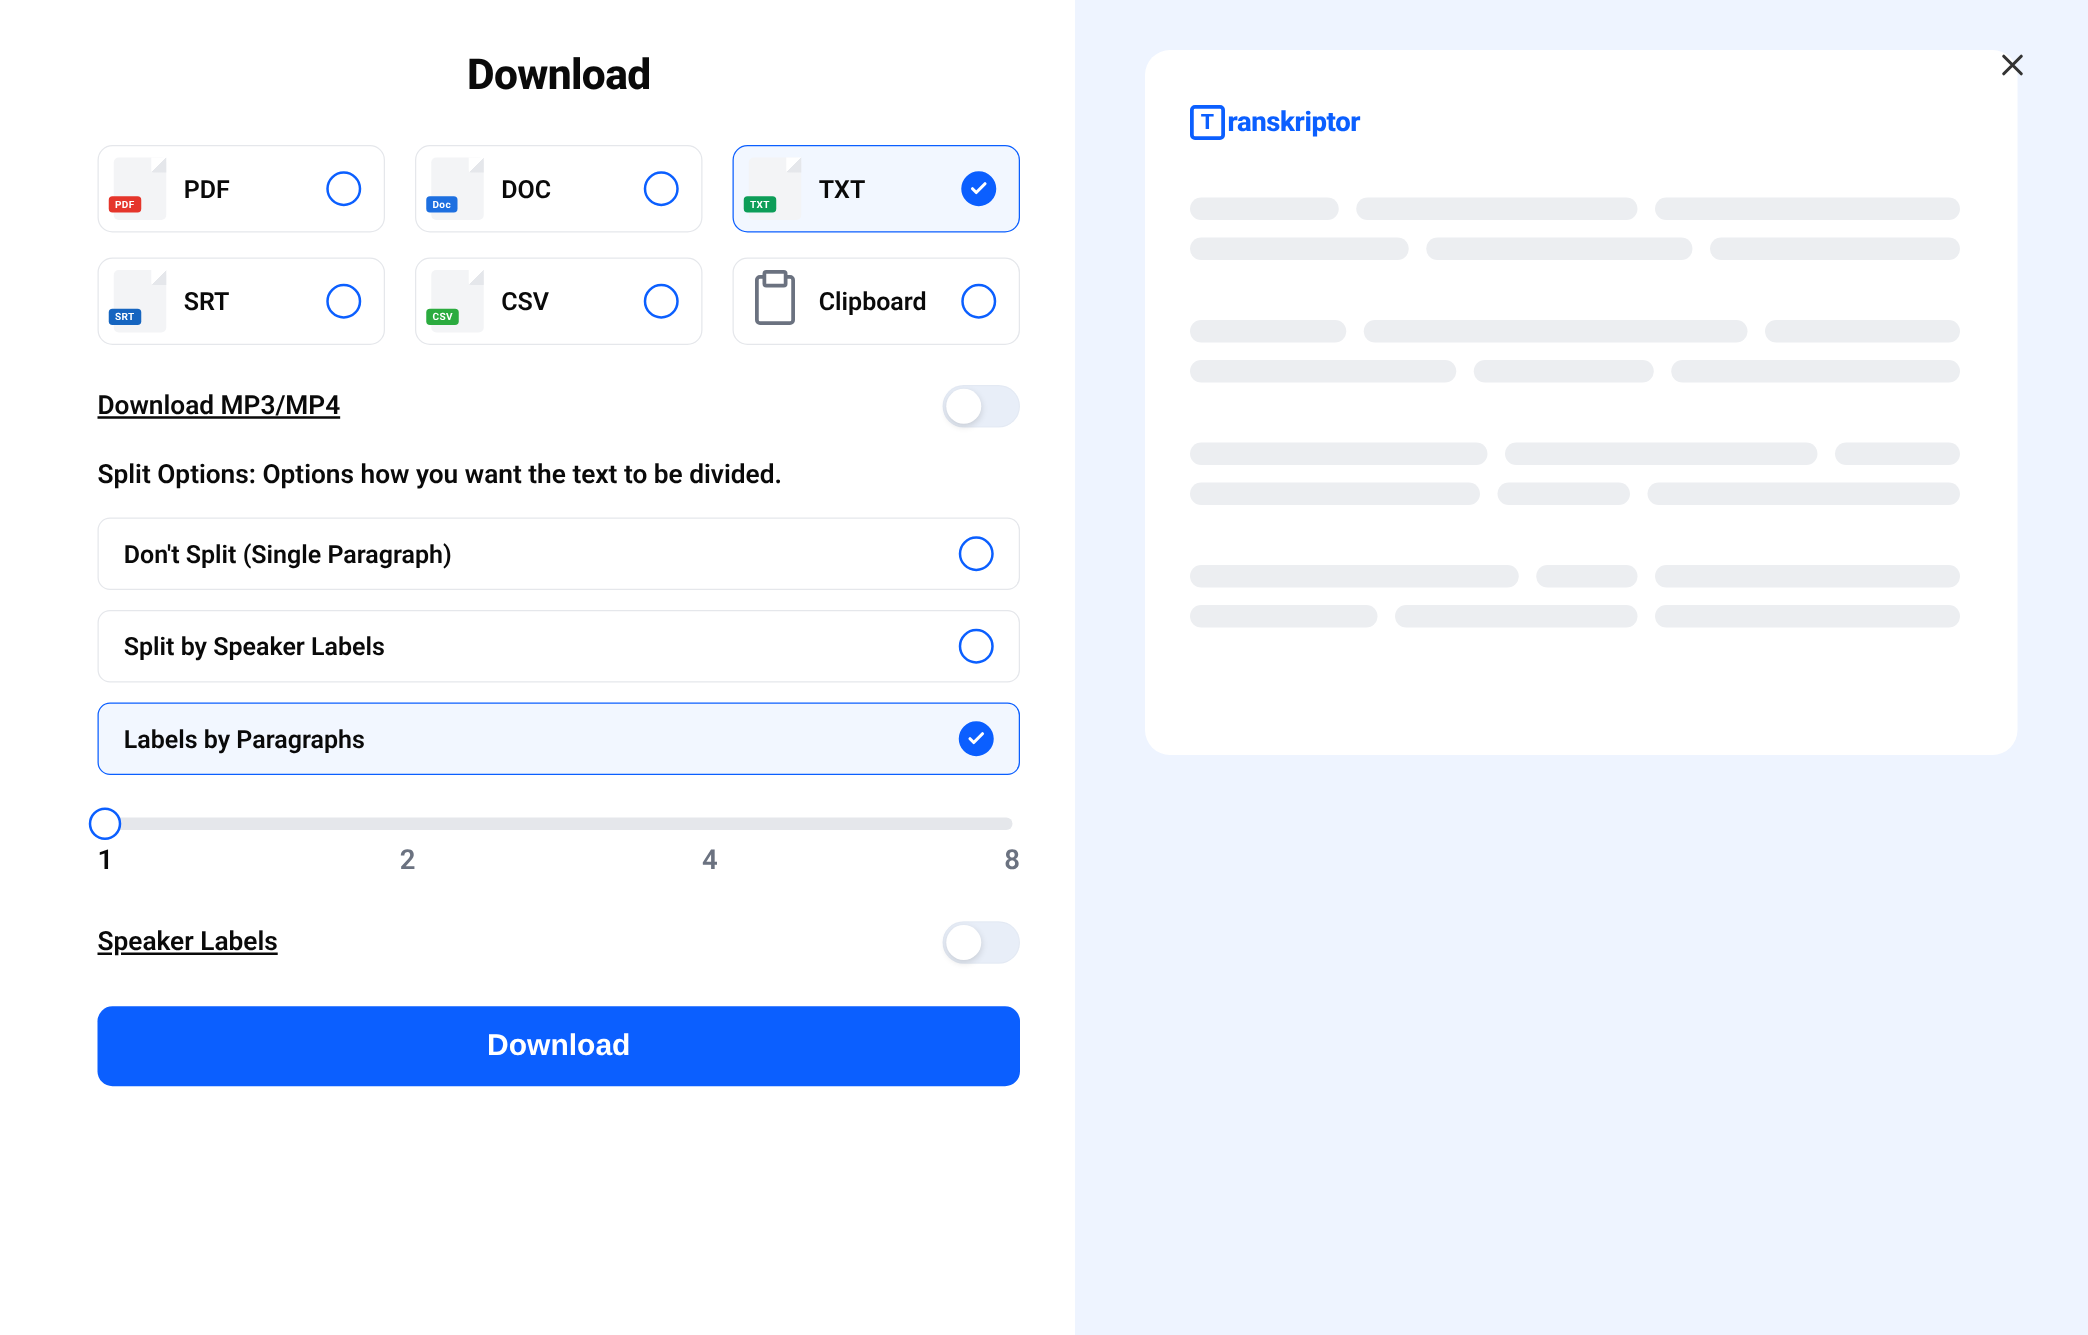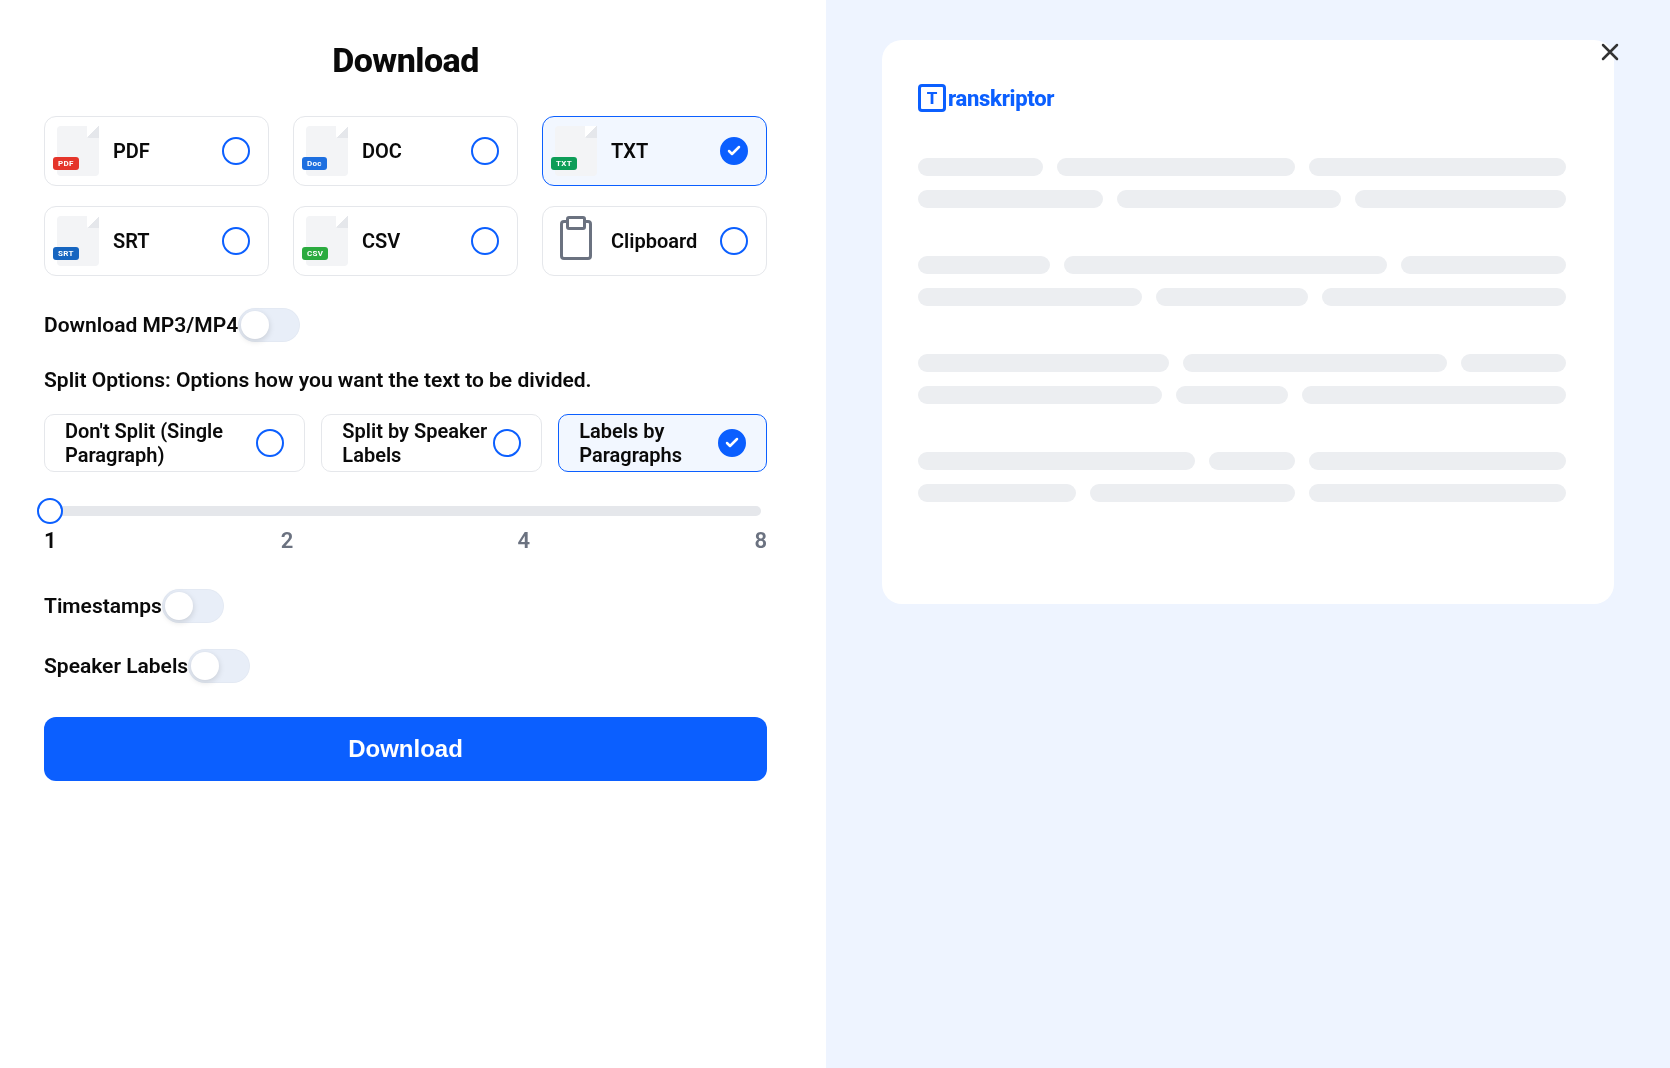--- a/index.html
+++ b/index.html
@@ -6,22 +6,23 @@
   body {
     font-family: -apple-system, BlinkMacSystemFont, "Segoe UI", Roboto, Helvetica, Arial, sans-serif;
     width: 1670px;
     height: 1068px;
     display: flex;
     background: #fff;
     color: #0a0a0a;
   }
   .left-panel {
     width: 826px;
-    padding: 40px 59px 44px 44px;
-    background: #fff;
+    padding: 40px 44px 44px 44px;
+    background: #fff;
+    margin-left: 34px;
   }
   .right-panel {
     flex: 1;
     background: #eef4ff;
     position: relative;
     padding: 40px 44px;
   }
   .close-btn {
     position: absolute;
     top: 36px;
@@ -132,22 +133,23 @@
     justify-content: center;
   }
   .radio.checked {
     background: #0b5fff;
   }
   .radio.checked svg { display: block; }
   .radio svg { display: none; }
   .toggle-row {
     display: flex;
     align-items: center;
-    justify-content: flex-start;
+    justify-content: space-between;
     margin-bottom: 26px;
+    text-decoration: underline;
   }
   .toggle-label {
     font-size: 21px;
     font-weight: 600;
   }
   .toggle {
     width: 62px;
     height: 34px;
     background: #e8eef8;
     border-radius: 17px;
@@ -163,21 +165,21 @@
     border-radius: 50%;
     box-shadow: 0 2px 6px rgba(0,0,0,0.15);
   }
   .section-label {
     font-size: 21px;
     font-weight: 600;
     margin-bottom: 22px;
   }
   .split-options {
     display: flex;
-    flex-direction: row;
+    flex-direction: column;
     gap: 16px;
     margin-bottom: 20px;
   }
   .split-option {
     border: 1.5px solid #e5e7eb;
     border-radius: 10px;
     height: 58px;
     display: flex;
     align-items: center;
     justify-content: space-between;
@@ -384,26 +386,20 @@
       <div class="slider-thumb"></div>
     </div>
     <div class="slider-ticks">
       <span>1</span>
       <span>2</span>
       <span>4</span>
       <span>8</span>
     </div>
   </div>
 
-  <div class="toggle-row">
-    <div class="toggle-label">Timestamps</div>
-    <div class="toggle">
-        <div class="toggle-knob"></div>
-      </div>
-  </div>
 
   <div class="toggle-row">
     <div class="toggle-label">Speaker Labels</div>
     <div class="toggle">
         <div class="toggle-knob"></div>
       </div>
   </div>
 
   <button class="download-btn">Download</button>
 </div>

